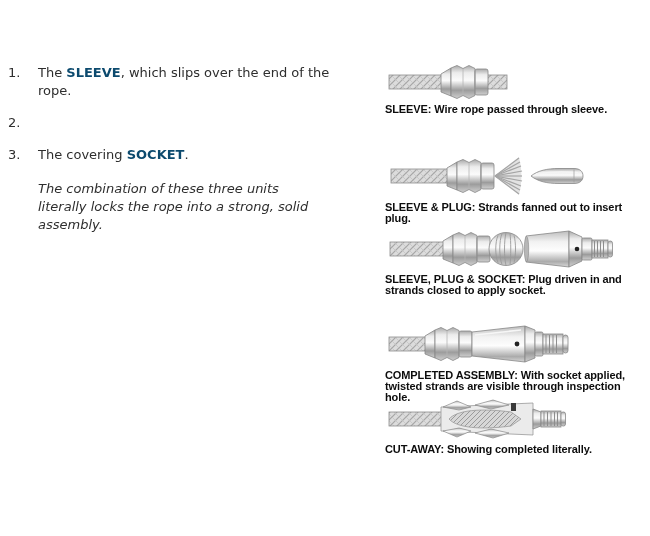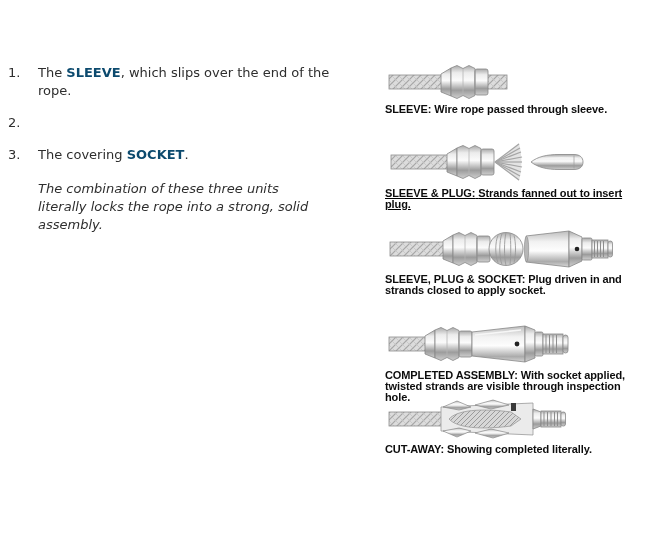--- a/index.html
+++ b/index.html
@@ -37,21 +37,21 @@
     width:252px;
     font-family:"Liberation Sans", sans-serif;
     font-size:11px;
     line-height:11px;
     color:#0d0d0d;
     font-weight:700;
     letter-spacing:-0.1px;
   }
   .fig-caption .cap-label{font-weight:800;}
   .f1{top:2px;}
-  .f2{top:78px;text-decoration:underline;}
+  .f2{top:92px;}
   .f3{top:166px;}
   .f4{top:260px;}
   .f5{top:336px;}
 </style>
 </head>
 <body>
 
 <svg width="0" height="0" style="position:absolute" aria-hidden="true">
   <defs>
     <linearGradient id="metal" x1="0" y1="0" x2="0" y2="1">

